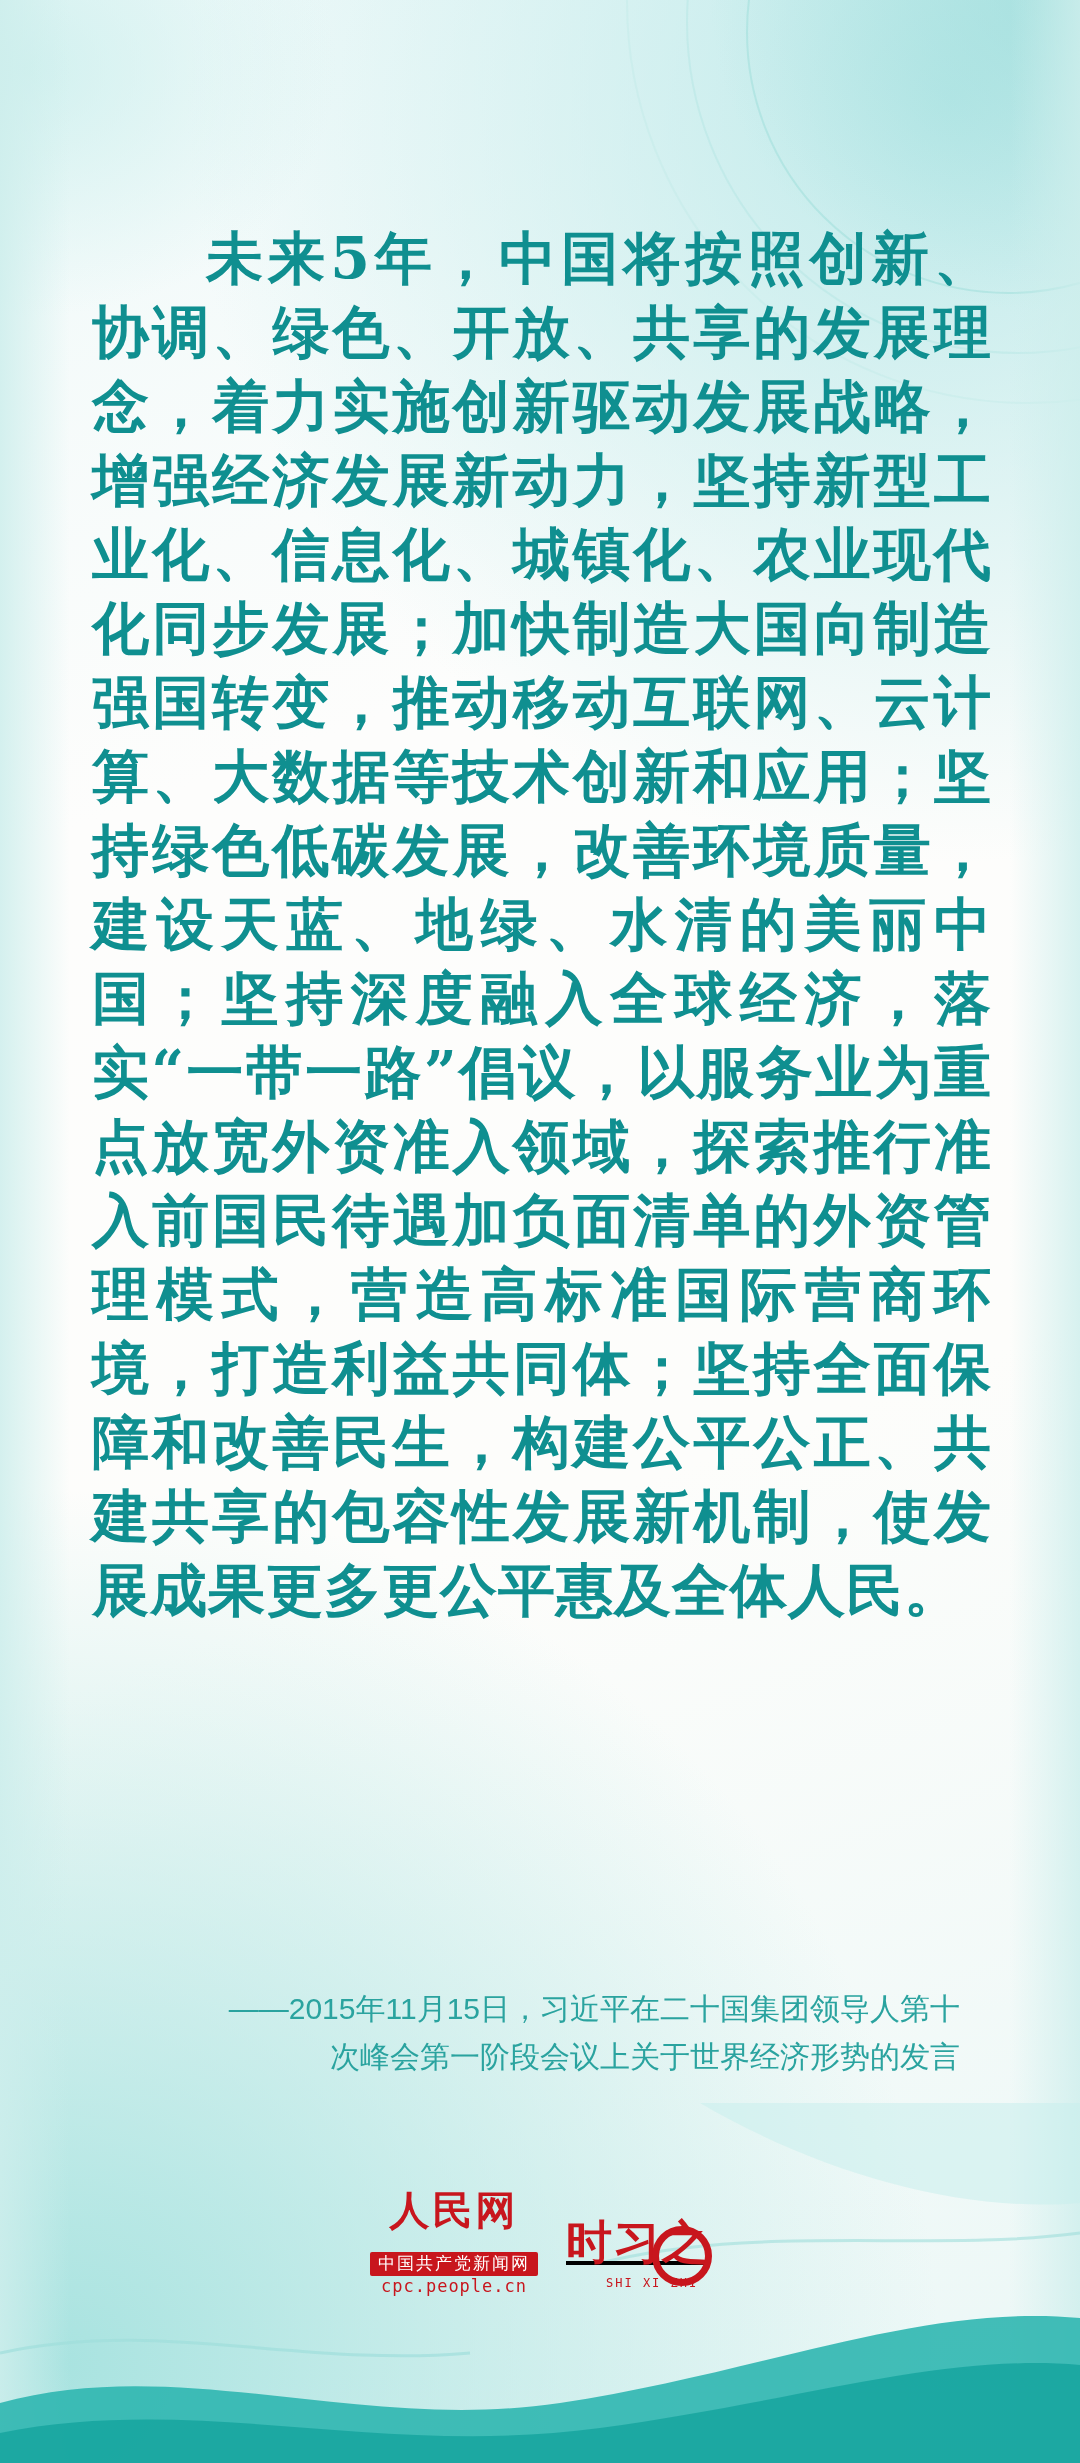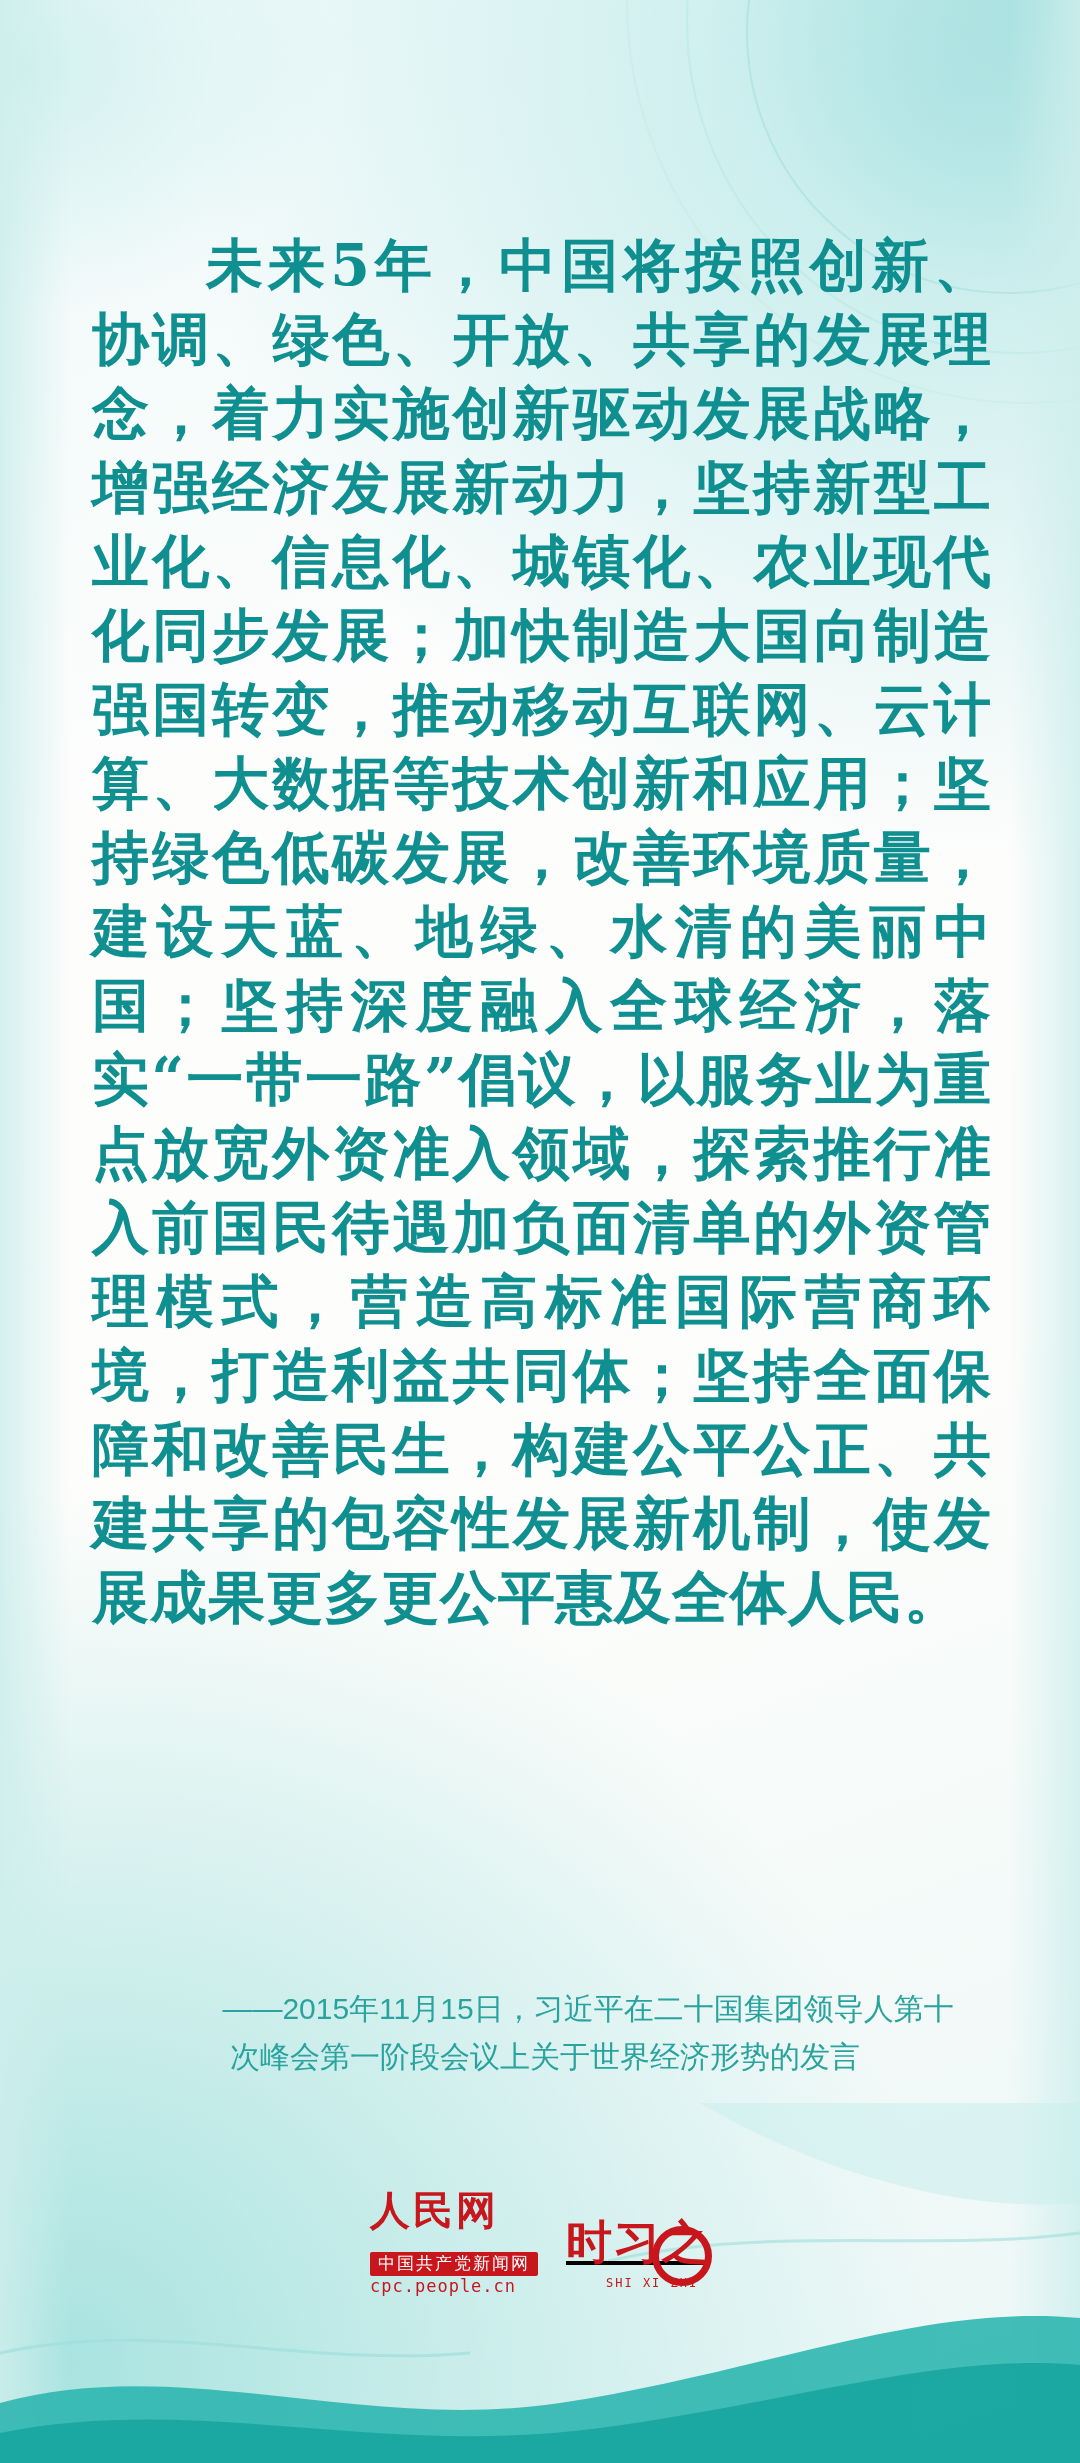--- a/index.html
+++ b/index.html
@@ -78,21 +78,21 @@
     position: absolute;
     right: 0; top: 0;
     width: 70px; height: 2463px;
     background: linear-gradient(270deg, rgba(205,238,236,.8) 0%, rgba(205,238,236,0) 100%);
     pointer-events: none;
   }
 
   .quote-block {
     position: absolute;
     left: 92px;
-    top: 228px;
+    top: 221px;
     width: 900px;
   }
   .quote-text {
     font-family: "DejaVu Serif", "Liberation Serif", serif;
     font-weight: bold;
     font-size: 57px;
     line-height: 74px;
     letter-spacing: 1px;
     color: #0f8f90;
     text-indent: 114px;
@@ -103,38 +103,38 @@
   .attribution {
     position: absolute;
     left: 130px;
     top: 1985px;
     width: 830px;
     font-family: "Liberation Sans", sans-serif;
     font-size: 30px;
     line-height: 48px;
     color: #2aa39f;
     text-indent: 86px;
-    text-align: center;
+    text-align: right;
   }
 
   .logos {
     position: absolute;
     left: 0;
     top: 2190px;
     width: 1080px;
     display: flex;
     justify-content: center;
     align-items: center;
     gap: 28px;
   }
 
   .logo-people {
     display: flex;
     flex-direction: column;
-    align-items: flex-start;
+    align-items: center;
     line-height: 1;
   }
   .logo-people .cn {
     font-family: "DejaVu Serif", "Liberation Serif", serif;
     font-weight: bold;
     font-size: 40px;
     color: #c8161d;
     letter-spacing: 3px;
   }
   .logo-people .bar {

